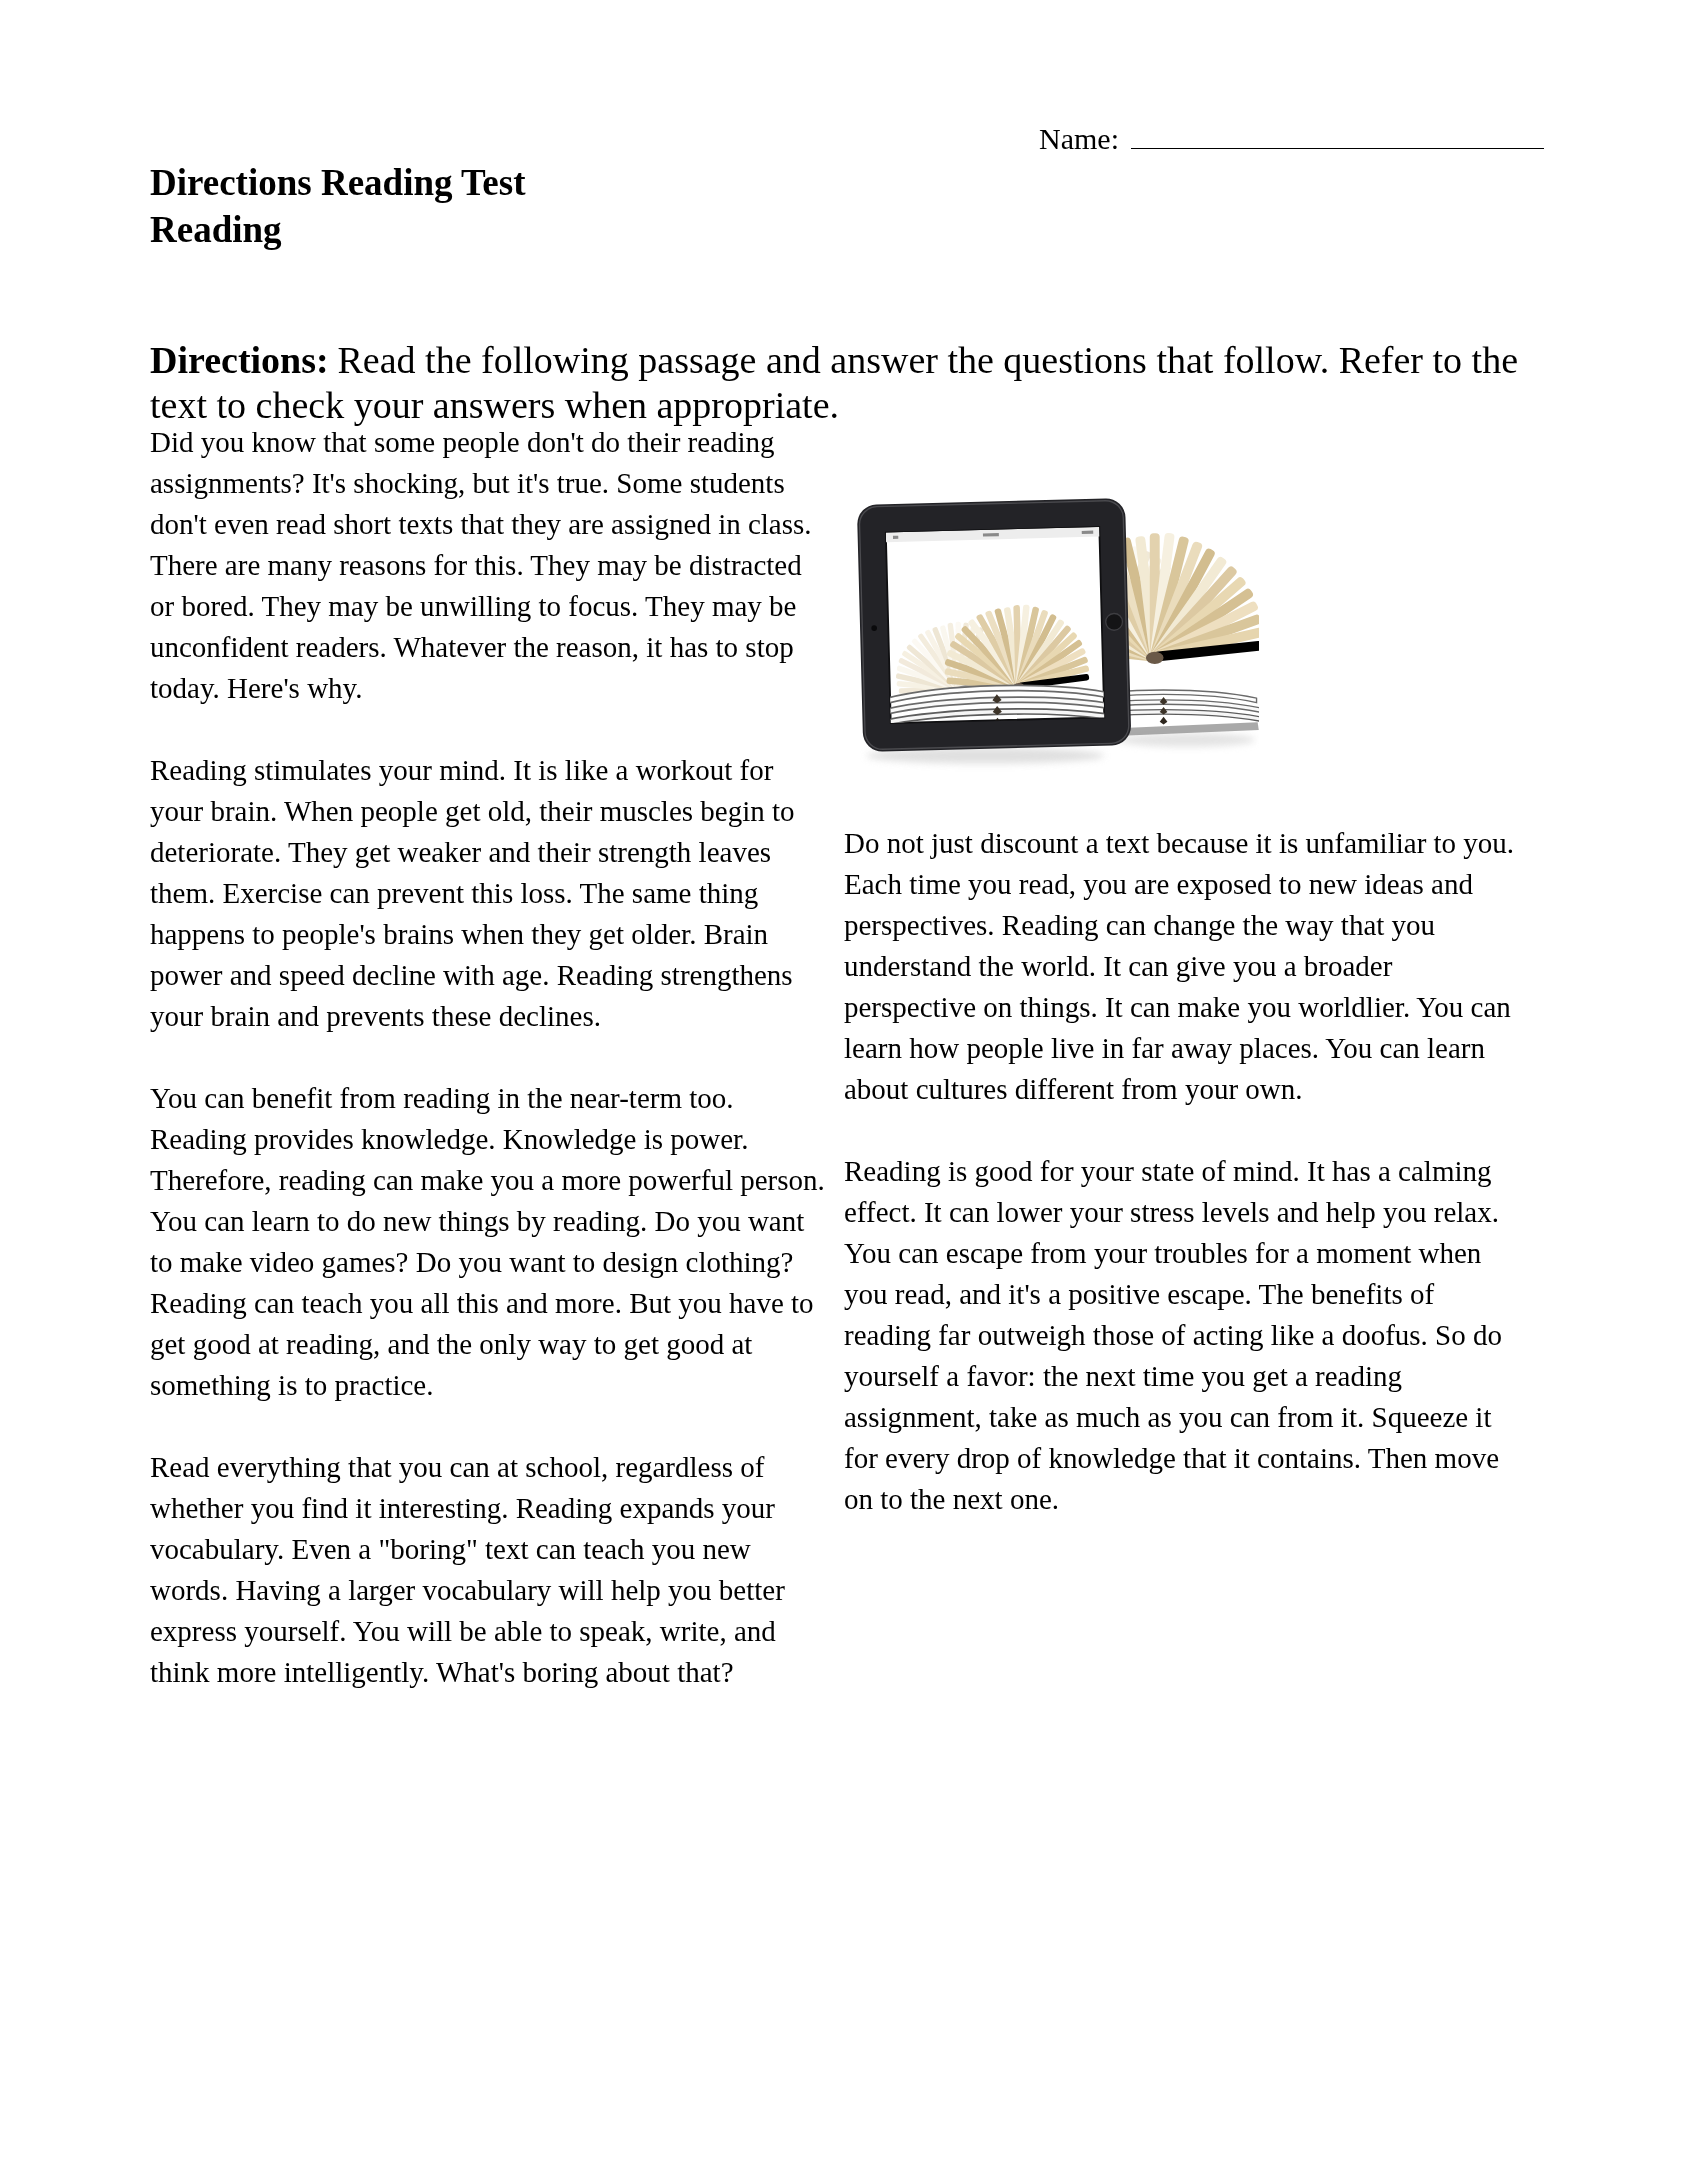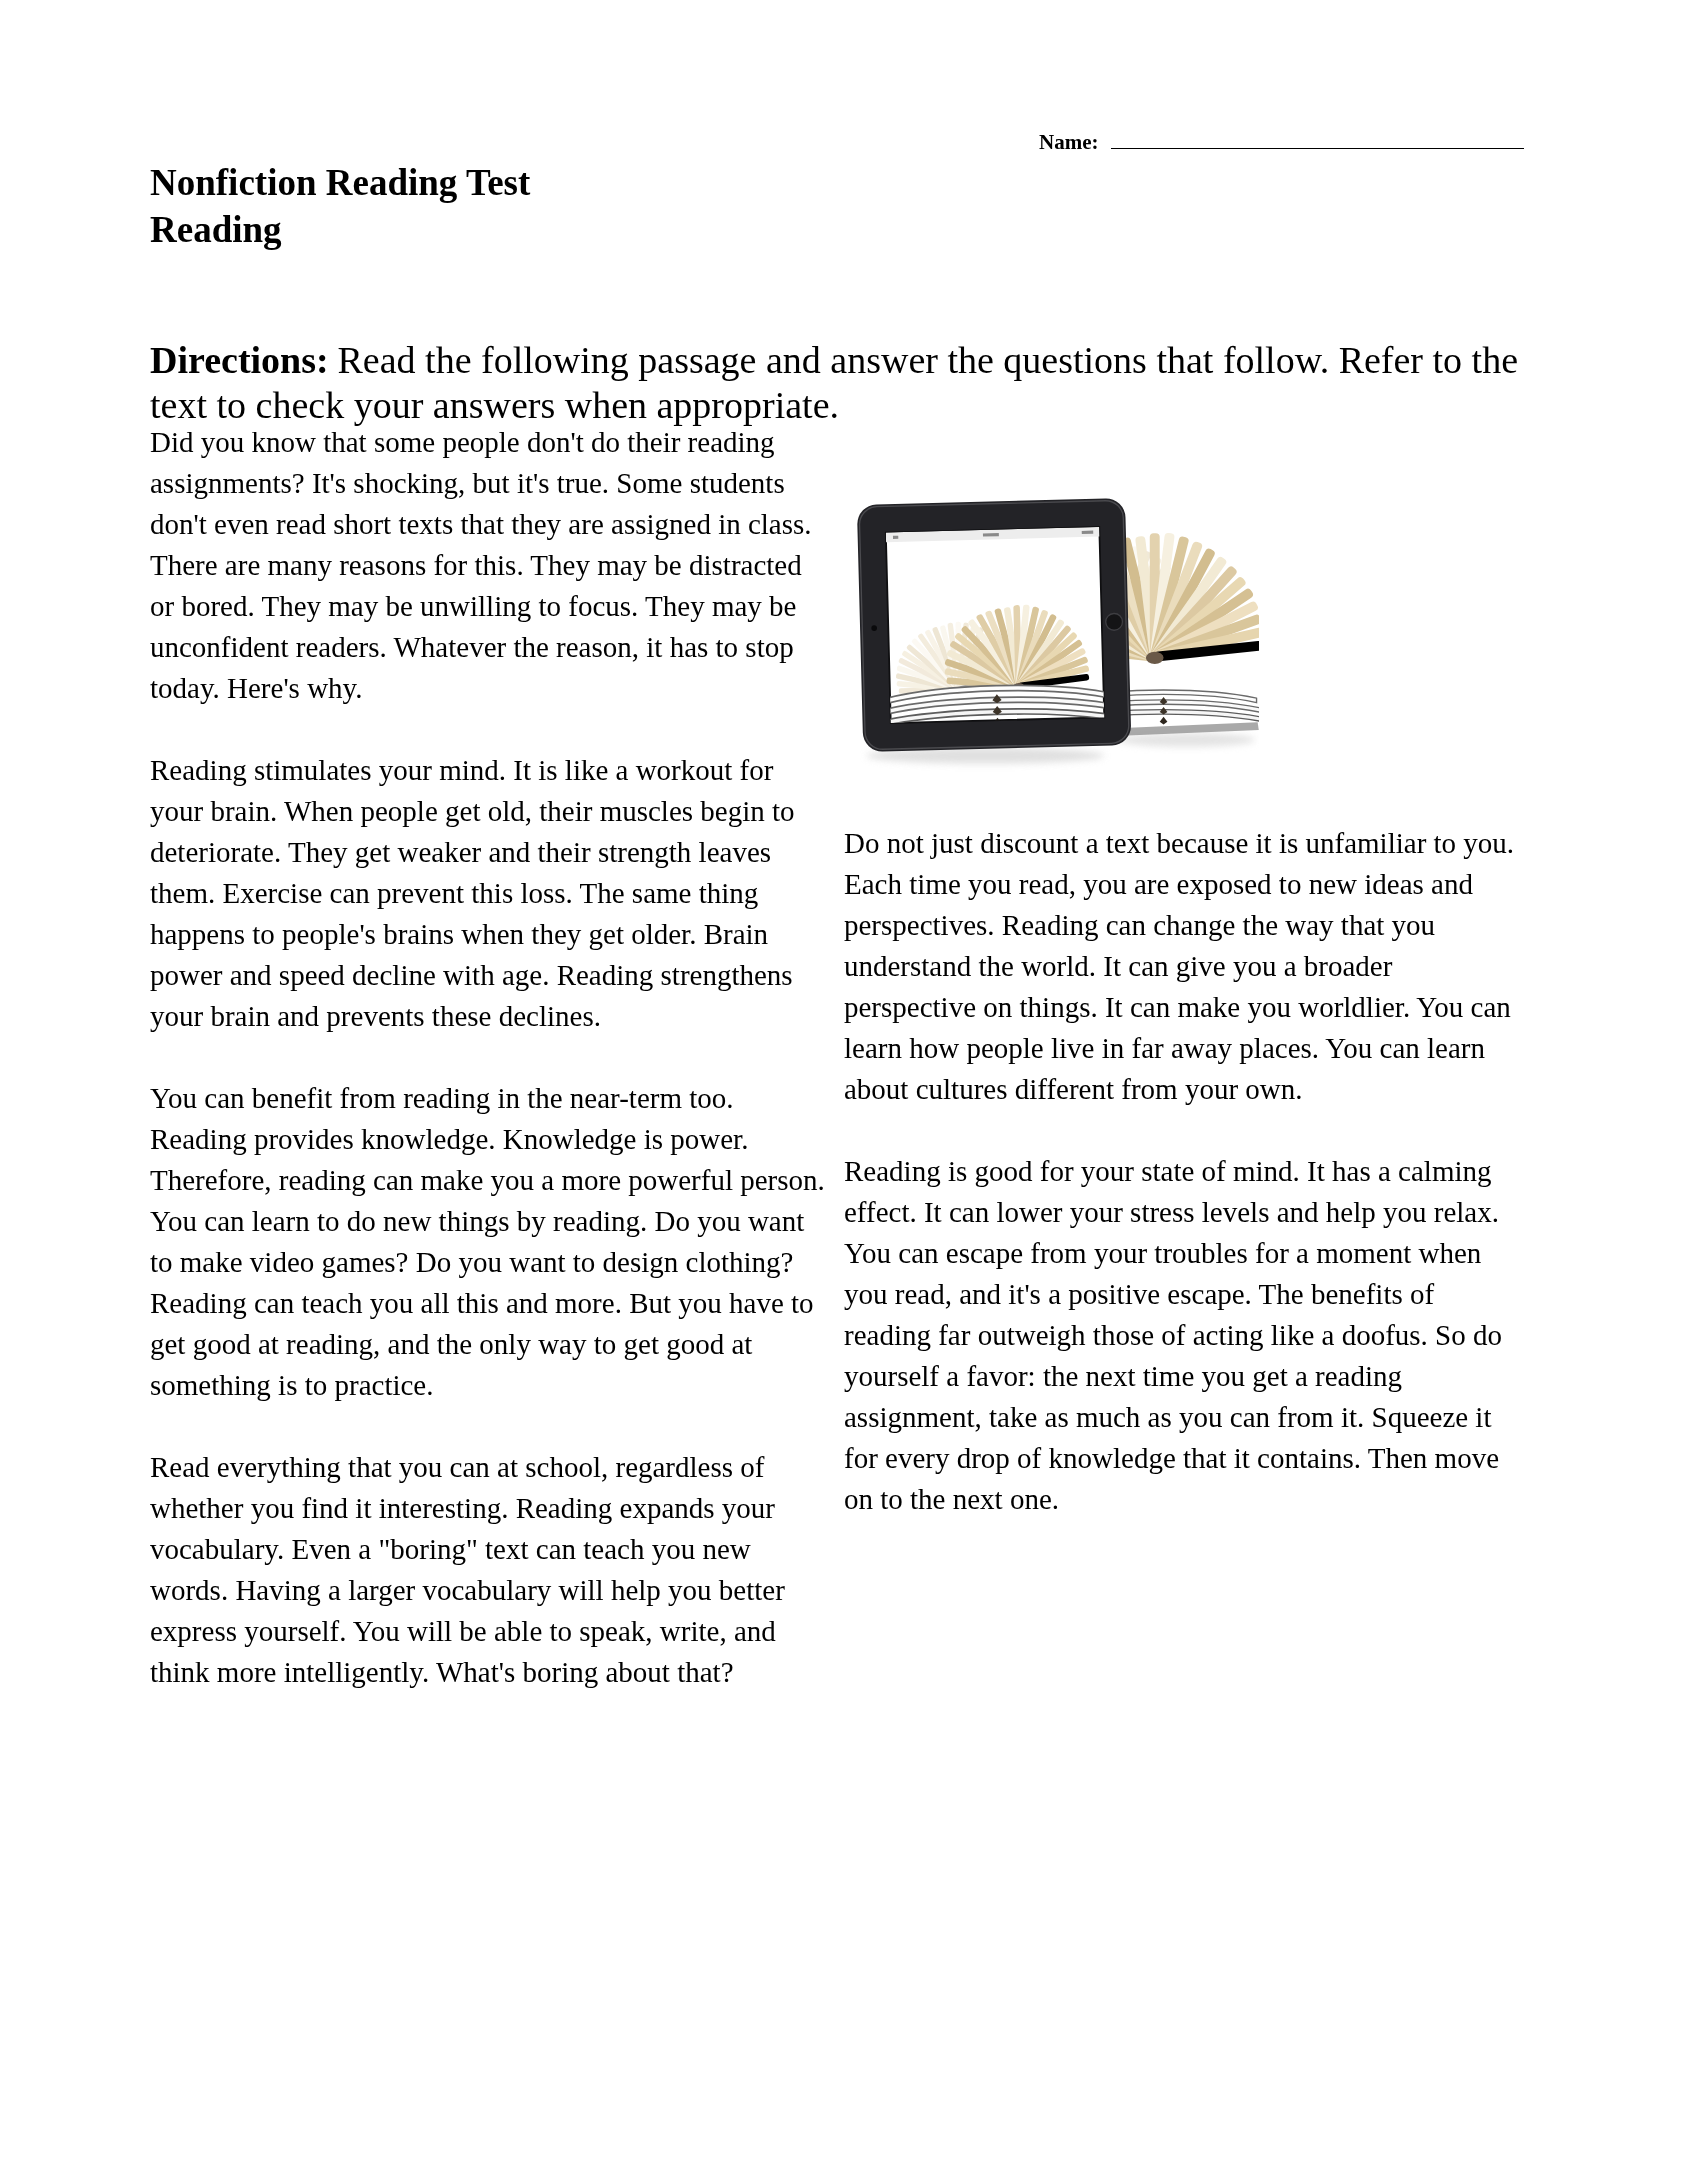--- a/index.html
+++ b/index.html
@@ -9,23 +9,22 @@
     height:2183px;
     background:#ffffff;
     color:#000000;
     font-family:"Liberation Serif", serif;
     overflow:hidden;
   }
   .name-row{
     position:absolute;
     left:1039px;
     top:120px;
-    font-size:21px;
+    font-size:30px;
     white-space:nowrap;
-    font-weight:bold;
   }
   .name-line{
     display:inline-block;
     width:413px;
     height:28px;
     border-bottom:1.8px solid #000;
     margin-left:12.4px;
     vertical-align:baseline;
   }
   .titles{
@@ -66,21 +65,21 @@
   }
 </style>
 </head>
 <body>
 
 <div class="name-row">
   <span>Name:</span><span class="name-line"></span>
 </div>
 
 <div class="titles">
-  <div>Nonfiction Reading Test</div>
+  <div>Directions Reading Test</div>
   <div>Reading</div>
 </div>
 
 <p class="directions"><strong>Directions:</strong><span>Read the following passage and answer the questions that follow. Refer to the text to check your answers when appropriate.</span></p>
 
 <div class="columns">
 
   <div class="col">
     <p>Did you know that some people don't do their reading assignments? It's shocking, but it's true. Some students don't even read short texts that they are assigned in class. There are many reasons for this. They may be distracted or bored. They may be unwilling to focus. They may be unconfident readers. Whatever the reason, it has to stop today. Here's why.</p>
     <p>Reading stimulates your mind. It is like a workout for your brain. When people get old, their muscles begin to deteriorate. They get weaker and their strength leaves them. Exercise can prevent this loss. The same thing happens to people's brains when they get older. Brain power and speed decline with age. Reading strengthens your brain and prevents these declines.</p>

